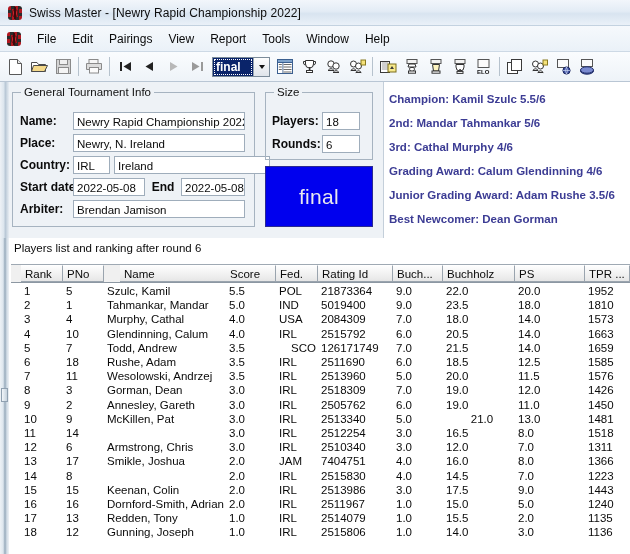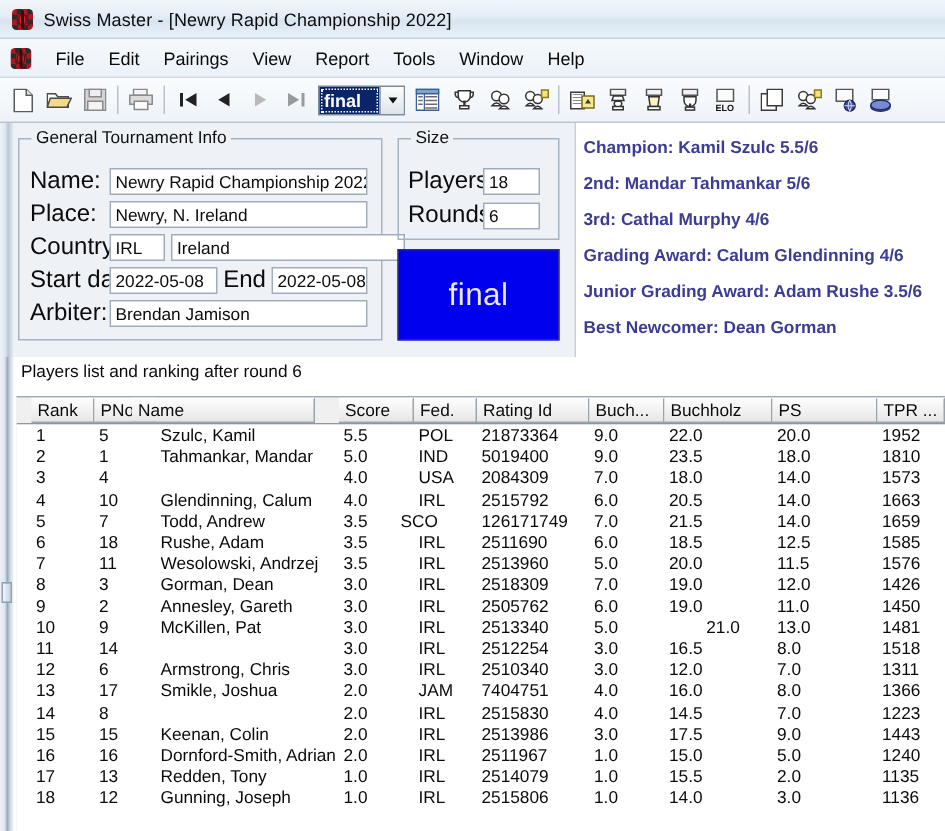--- a/index.html
+++ b/index.html
@@ -194,21 +194,21 @@
     padding: 0 3px;
     font-size: 11.5px;
     color: #101010;
     white-space: nowrap;
   }
 
   .gb-general { left: 12px; top: 10px; width: 243px; height: 135px; }
   .gb-size    { left: 265px; top: 10px; width: 108px; height: 68px; }
 
   .frow { position: absolute; display: flex; align-items: center; }
-  .flabel { font-size: 16px; color: #0b0b0b; white-space: nowrap; }
+  .flabel { font-size: 12px; color: #0b0b0b; white-space: nowrap; font-weight: bold; }
   .finput {
     border: 1px solid #9fadbb;
     background: #ffffff;
     font-family: "Liberation Sans", sans-serif;
     font-size: 11.5px;
     color: #0b0b0b;
     height: 18px;
     line-height: 18px;
     padding: 0 3px;
     box-sizing: border-box;
@@ -621,21 +621,21 @@
     <div class="lower-rail">
       <div class="grip"></div>
     </div>
 
     <div class="list-caption">Players list and ranking after round 6</div>
 
     <div class="grid">
       <div class="grid-head" id="grid-head">
           <div class="hcell" style="left: 10px; width: 42px;">Rank</div>
           <div class="hcell" style="left: 52px; width: 41px;">PNo</div>
-          <div class="hcell" style="left: 77px; width: 122px;">Name</div>
+          <div class="hcell" style="left: 109px; width: 122px;">Name</div>
           <div class="hcell" style="left: 215px; width: 50px;">Score</div>
           <div class="hcell" style="left: 265px; width: 42px;">Fed.</div>
           <div class="hcell" style="left: 307px; width: 75px;">Rating Id</div>
           <div class="hcell" style="left: 382px; width: 50px;">Buch...</div>
           <div class="hcell" style="left: 432px; width: 72px;">Buchholz</div>
           <div class="hcell" style="left: 504px; width: 70px;">PS</div>
           <div class="hcell" style="left: 574px; width: 45px;">TPR ...</div>
         </div>
       <div class="grid-body" id="grid-body">
           <div class="grow" style="top: 1px;">
@@ -658,20 +658,21 @@
             <div class="gcell" style="left: 268px; width: 42px;">IND</div>
             <div class="gcell" style="left: 310px; width: 75px;">5019400</div>
             <div class="gcell" style="left: 385px; width: 50px;">9.0</div>
             <div class="gcell" style="left: 435px; width: 72px;">23.5</div>
             <div class="gcell" style="left: 507px; width: 70px;">18.0</div>
             <div class="gcell" style="left: 577px; width: 45px;">1810</div>
           </div>
           <div class="grow" style="top: 29.4px;">
             <div class="gcell" style="left: 13px; width: 42px;">3</div>
             <div class="gcell" style="left: 55px; width: 41px;">4</div>
+            <div class="gcell" style="left: 96px; width: 122px;">Murphy, Cathal</div>
             <div class="gcell" style="left: 218px; width: 50px;">4.0</div>
             <div class="gcell" style="left: 268px; width: 42px;">USA</div>
             <div class="gcell" style="left: 310px; width: 75px;">2084309</div>
             <div class="gcell" style="left: 385px; width: 50px;">7.0</div>
             <div class="gcell" style="left: 435px; width: 72px;">18.0</div>
             <div class="gcell" style="left: 507px; width: 70px;">14.0</div>
             <div class="gcell" style="left: 577px; width: 45px;">1573</div>
           </div>
           <div class="grow" style="top: 43.6px;">
             <div class="gcell" style="left: 13px; width: 42px;">4</div>
@@ -683,21 +684,21 @@
             <div class="gcell" style="left: 385px; width: 50px;">6.0</div>
             <div class="gcell" style="left: 435px; width: 72px;">20.5</div>
             <div class="gcell" style="left: 507px; width: 70px;">14.0</div>
             <div class="gcell" style="left: 577px; width: 45px;">1663</div>
           </div>
           <div class="grow" style="top: 57.8px;">
             <div class="gcell" style="left: 13px; width: 42px;">5</div>
             <div class="gcell" style="left: 55px; width: 41px;">7</div>
             <div class="gcell" style="left: 96px; width: 122px;">Todd, Andrew</div>
             <div class="gcell" style="left: 218px; width: 50px;">3.5</div>
-            <div class="gcell" style="left: 256px; width: 42px;">SCO</div>
+            <div class="gcell" style="left: 280px; width: 42px;">SCO</div>
             <div class="gcell" style="left: 310px; width: 75px;">126171749</div>
             <div class="gcell" style="left: 385px; width: 50px;">7.0</div>
             <div class="gcell" style="left: 435px; width: 72px;">21.5</div>
             <div class="gcell" style="left: 507px; width: 70px;">14.0</div>
             <div class="gcell" style="left: 577px; width: 45px;">1659</div>
           </div>
           <div class="grow" style="top: 72px;">
             <div class="gcell" style="left: 13px; width: 42px;">6</div>
             <div class="gcell" style="left: 55px; width: 41px;">18</div>
             <div class="gcell" style="left: 96px; width: 122px;">Rushe, Adam</div>

